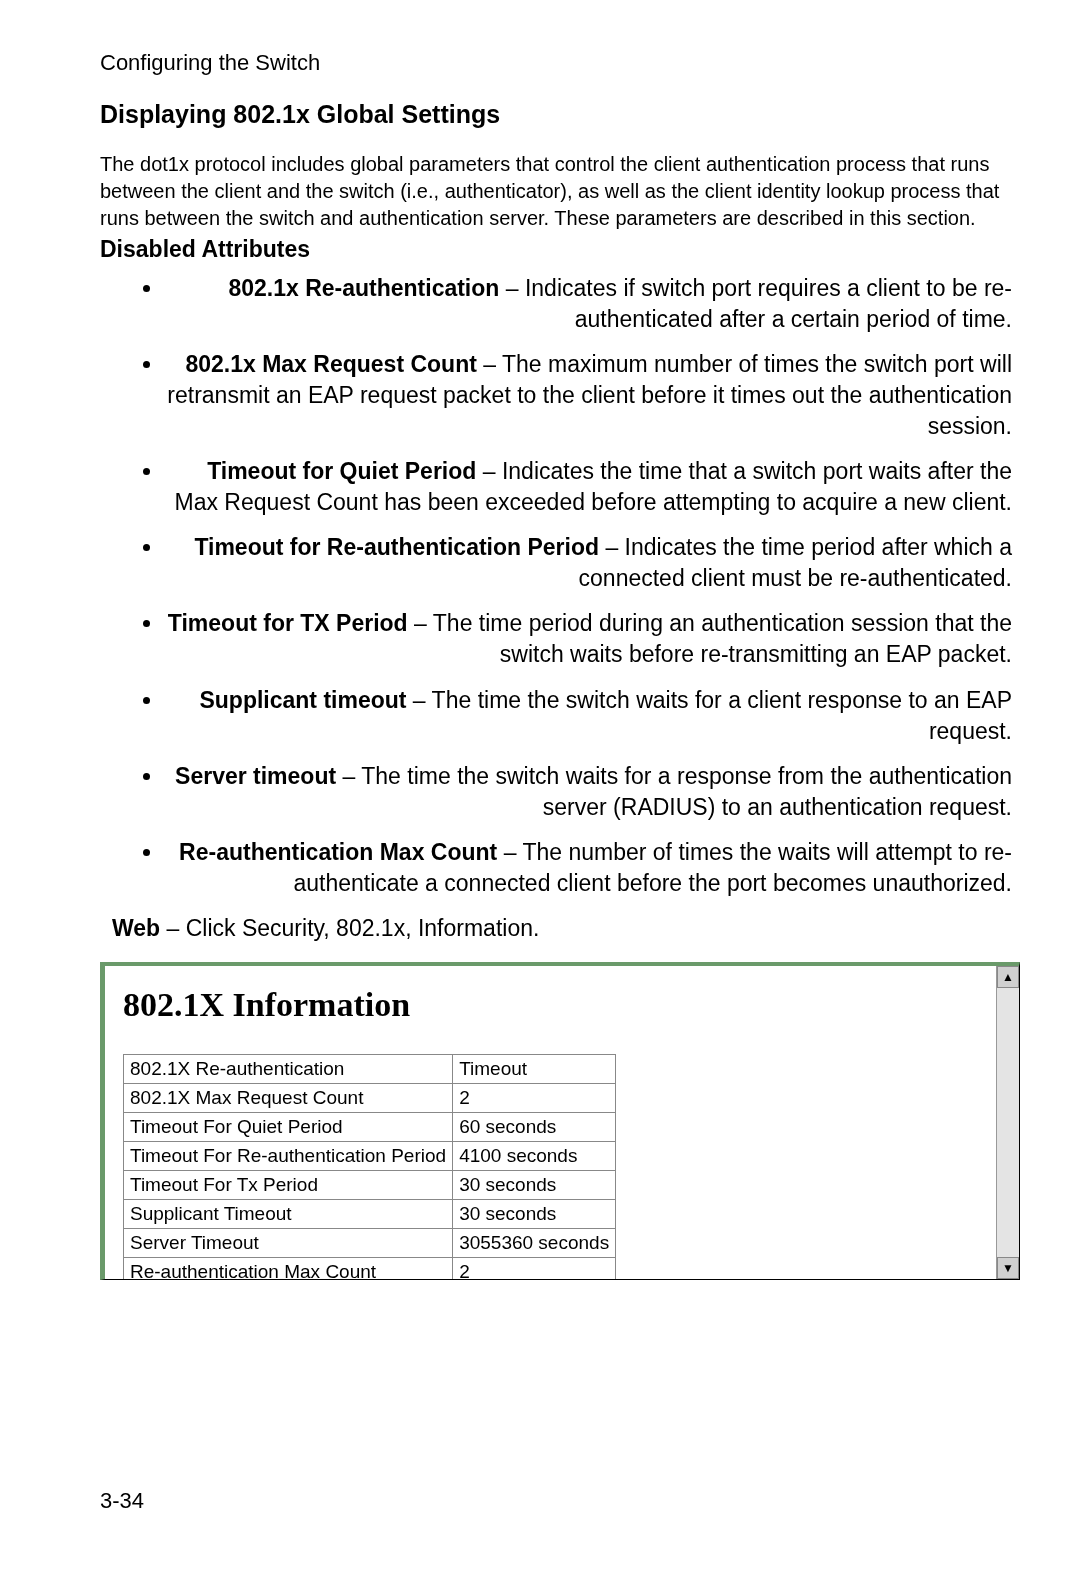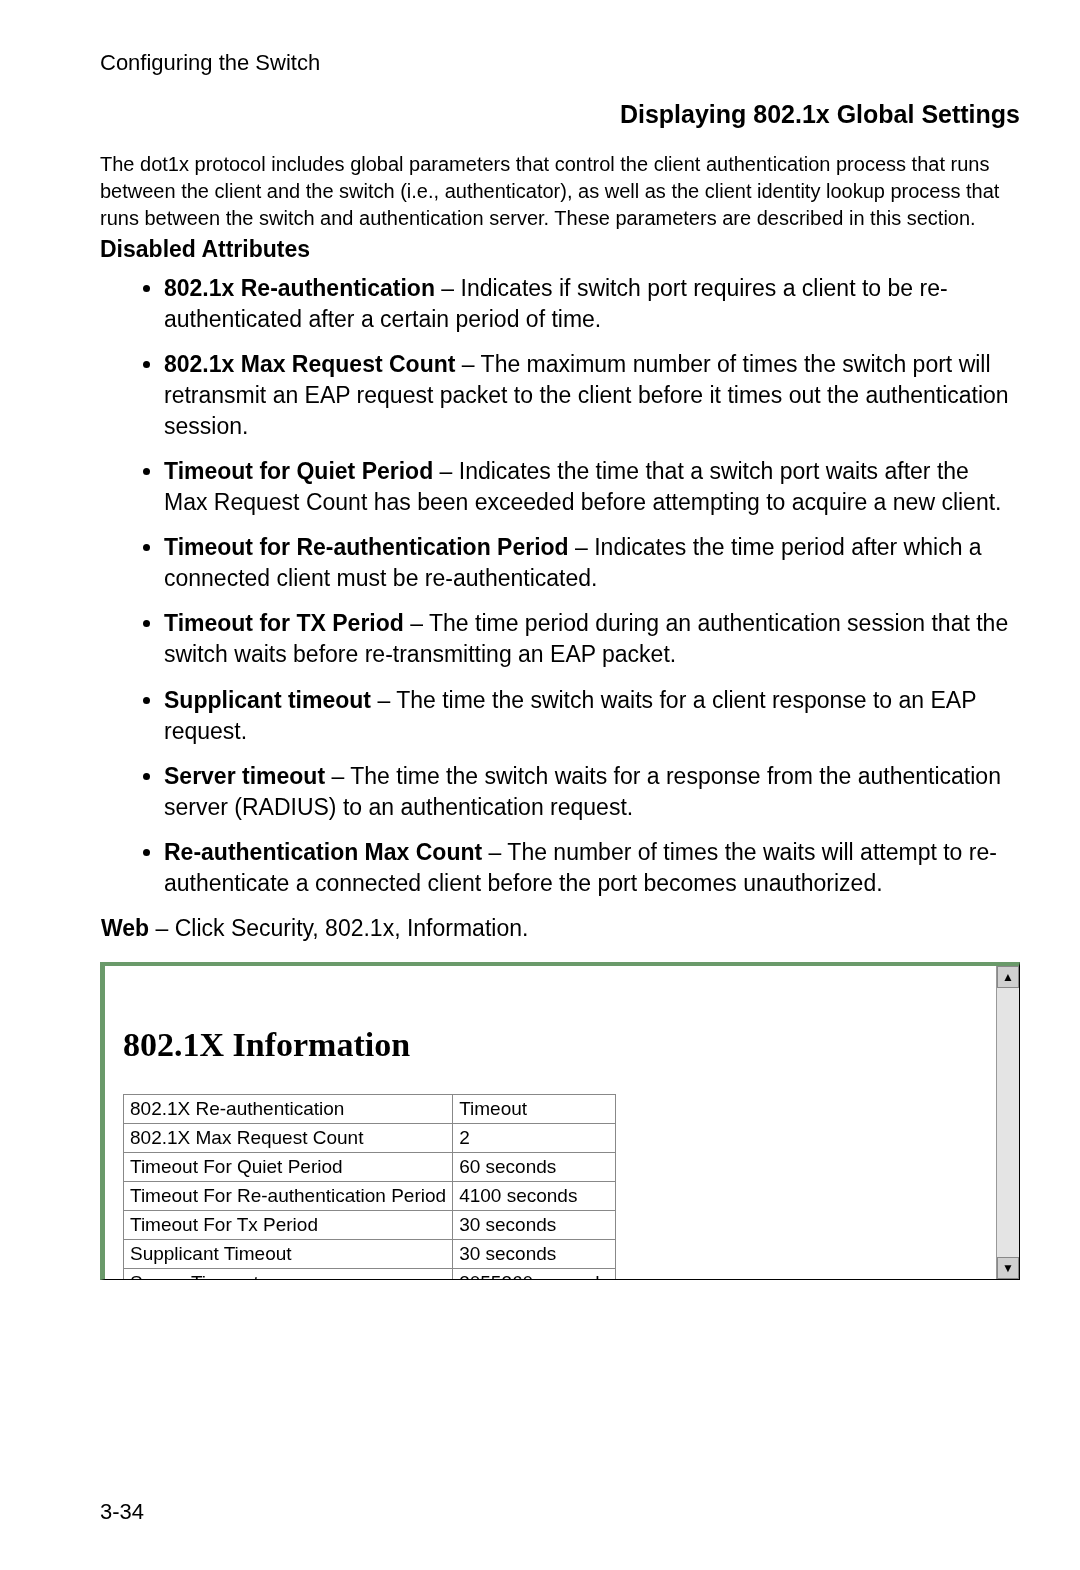--- a/index.html
+++ b/index.html
@@ -17,21 +17,20 @@
     box-sizing: border-box;
   }
   .running-head {
     font-size: 22px;
     margin-bottom: 24px;
   }
   h2.section-title {
     font-size: 25px;
     font-weight: bold;
     margin: 0 0 22px 0;
-    text-align: right;
   }
   p.intro {
     font-size: 20px;
     line-height: 1.35;
     margin: 0 0 4px 0;
   }
   .cmd-attr-heading {
     font-size: 23px;
     font-weight: bold;
     margin: 0 0 10px 0;
@@ -39,27 +38,28 @@
   ul.attrs {
     list-style: disc;
     padding-left: 64px;
     margin: 0 0 16px 0;
   }
   ul.attrs li {
     font-size: 23px;
     line-height: 1.35;
     margin-bottom: 14px;
     padding-right: 8px;
+    text-align: right;
   }
   ul.attrs li .term {
     font-weight: bold;
   }
   p.web-line {
     font-size: 23px;
-    margin: 0 0 20px 1px;
+    margin: 0 0 20px 12px;
   }
   p.web-line .bold {
     font-weight: bold;
   }
   
   .shot-wrap {
     margin: 0 0 0 0;
     border: 1px solid #000;
     border-left: 5px solid #6a9a6a;
     border-top: 4px solid #6a9a6a;
@@ -67,21 +67,20 @@
     position: relative;
     display: flex;
     flex-direction: row;
     box-sizing: border-box;
   }
   .shot-content {
     flex: 1;
     padding: 20px 18px 0 18px;
     box-sizing: border-box;
     overflow: hidden;
-    margin-top: 40px;
   }
   .shot-title {
     font-family: "Times New Roman", Times, serif;
     font-size: 34px;
     font-weight: bold;
     margin: 0 0 30px 0;
   }
   table.infotab {
     border-collapse: collapse;
     font-family: Arial, Helvetica, sans-serif;
@@ -109,21 +108,21 @@
     justify-content: center;
     font-size: 12px;
     line-height: 1;
   }
   .scroll-track {
     flex: 1;
     background: #e4e4e4;
   }
   .page-number {
     position: absolute;
-    bottom: 45px;
+    bottom: 56px;
     left: 100px;
     font-size: 22px;
   }
 </style>
 </head>
 <body>
 
 <div class="page">
   <div class="running-head">Configuring the Switch</div>
 

